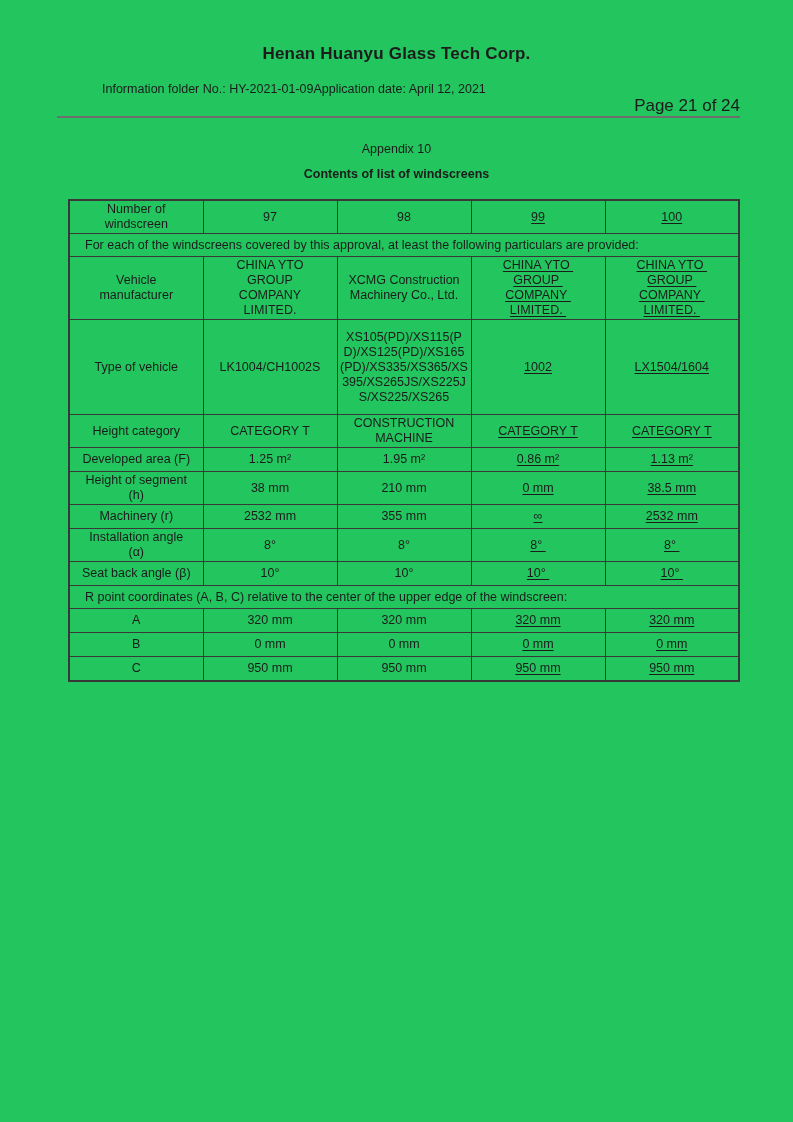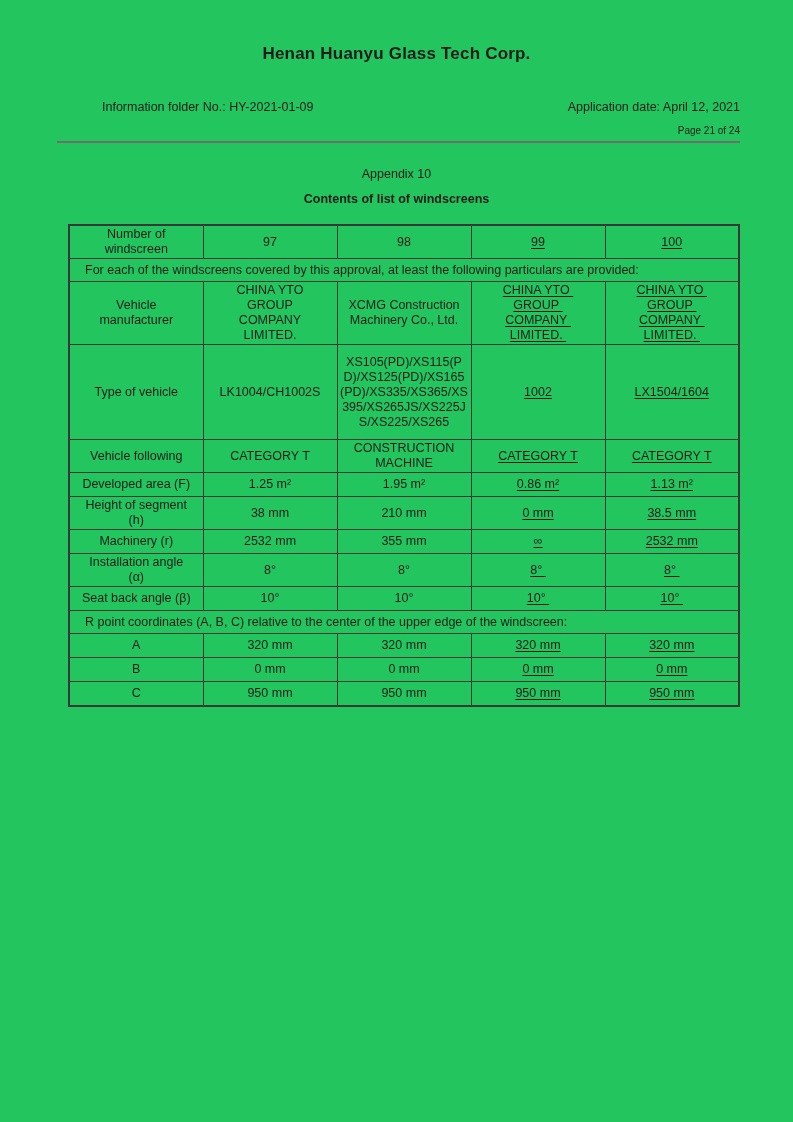--- a/index.html
+++ b/index.html
@@ -19,32 +19,31 @@
     padding-top: 44px;
     text-align: center;
     font-size: 17px;
     font-weight: 700;
     letter-spacing: 0.2px;
   }
   .header-block {
     margin: 0 53px 0 57px;
   }
   .info-row {
-    margin-top: 36px;
+    margin-top: 18px;
     display: flex;
-    justify-content: space-between;
     font-size: 12.5px;
     line-height: 15px;
   }
   .info-left { margin-left: 45px; }
   .page-indicator {
     text-align: right;
-    font-size: 10px;
+    font-size: 17px;
     line-height: 15px;
-    margin-top: 8px;
+    margin-top: 1px;
   }
   .header-divider {
     margin-top: 3px;
     border-bottom: 2px solid #6e6e6e;
   }
   .appendix-heading {
     margin-top: 24px;
     text-align: center;
     font-size: 12.5px;
     font-weight: 400;
@@ -144,21 +143,21 @@
 LIMITED.&nbsp;</td>
       </tr>
       <tr style="height:95px">
         <td>Type of vehicle</td>
         <td>LK1004/CH1002S</td>
         <td class="brk">XS105(PD)/XS115(PD)/XS125(PD)/XS165(PD)/XS335/XS365/XS395/XS265JS/XS225JS/XS225/XS265</td>
         <td class="u">1002</td>
         <td class="u">LX1504/1604</td>
       </tr>
       <tr style="height:29px">
-        <td>Vehicle following</td>
+        <td>Height category</td>
         <td>CATEGORY T</td>
         <td>CONSTRUCTION
 MACHINE</td>
         <td class="u">CATEGORY T</td>
         <td class="u">CATEGORY T</td>
       </tr>
       <tr style="height:24px">
         <td>Developed area (F)</td>
         <td>1.25 m²</td>
         <td>1.95 m²</td>

